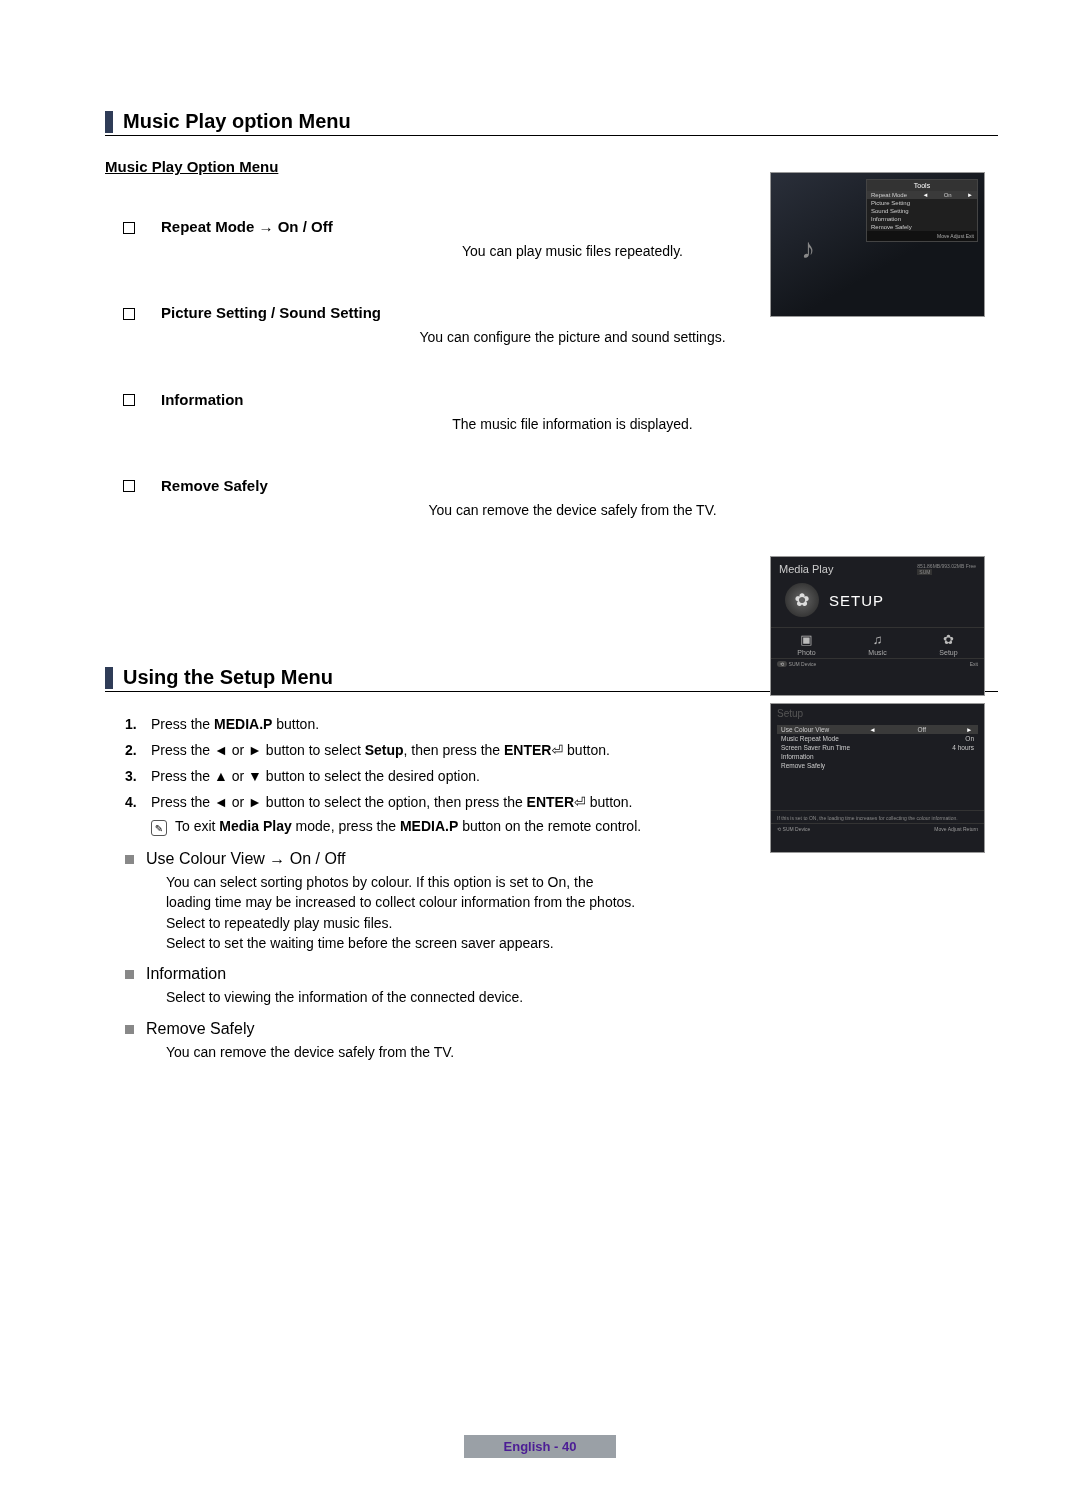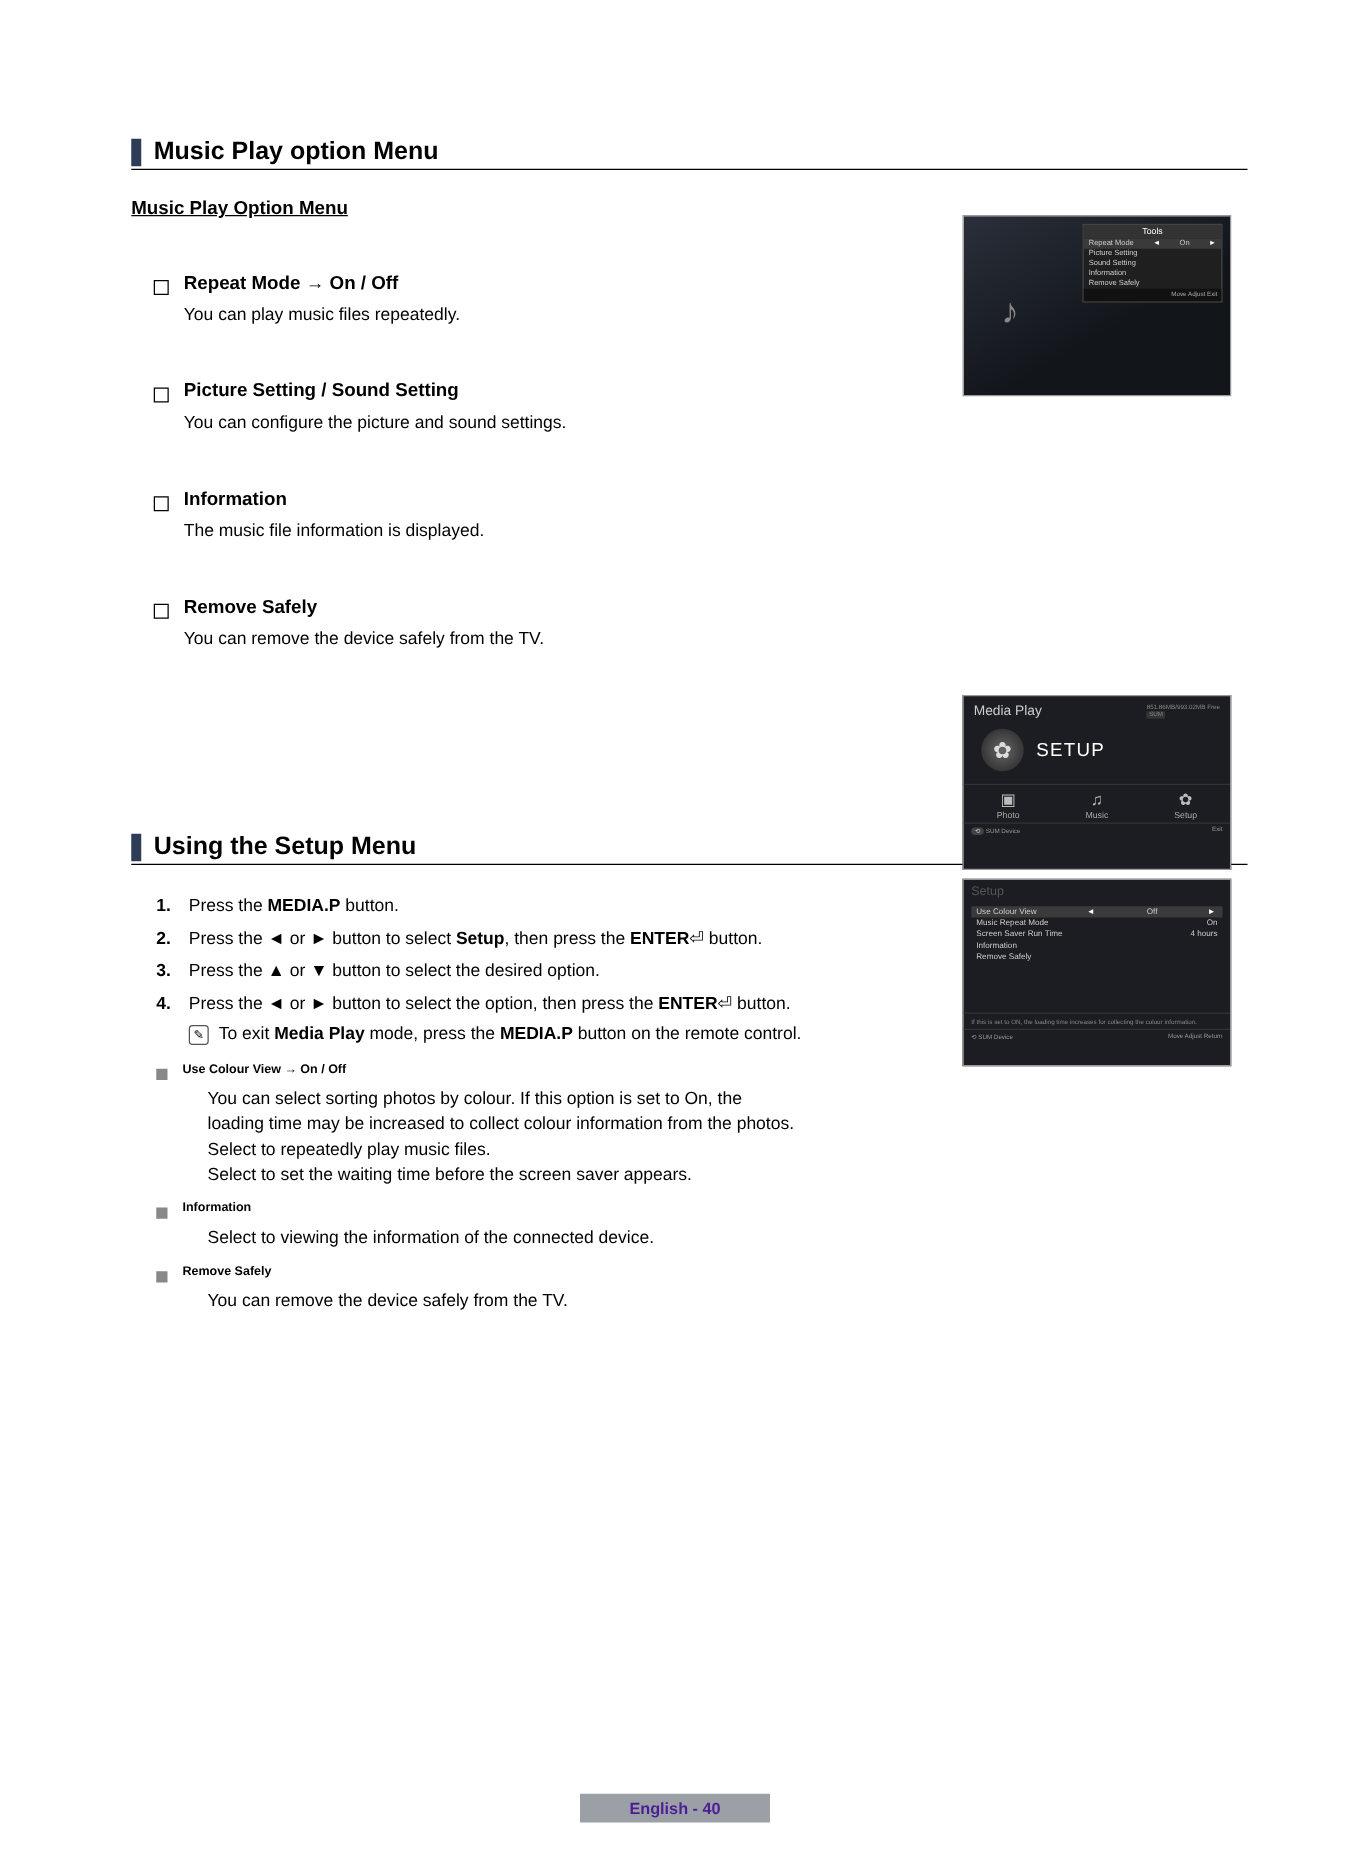--- a/index.html
+++ b/index.html
@@ -37,50 +37,51 @@
     font-size: 15px;
     font-weight: bold;
     text-decoration: underline;
     margin: 10px 0 12px 0;
   }
   .opt-block {
     margin: 0 0 16px 18px;
   }
   .opt-head {
     display: flex;
-    align-items: flex-end;
-    gap: 10px;
+    align-items: center;
+    gap: 24px;
     margin-top: 43px;
   }
   .opt-head .box {
     width: 12px; height: 12px; border: 1px solid #000; display:inline-block; margin-right:2px; position:relative; top:1px;
   }
   .opt-head .title {
     font-weight: bold;
     font-size: 15px;
   }
   .opt-desc {
     font-size: 14px;
     margin: 6px 0 0 24px;
     line-height: 1.45;
+    text-align: center;
   }
   .setup-intro { font-size: 14px; margin: 0 0 6px 20px; }
   .num-list {
     list-style: none;
     margin-left: 20px;
   }
   .num-list li { font-size: 14px; margin: 5px 0; line-height:1.5; display:flex; }
   .num-list .n { font-weight: bold; width:26px; flex-shrink:0; }
   .num-list .c { flex:1; }
   .note-line { margin: 5px 0 14px 46px; font-size:14px; display:flex; align-items:flex-start; gap:8px;}
   .note-icon { width:16px;height:16px;border:1px solid #555;border-radius:3px;font-size:10px;display:flex;align-items:center;justify-content:center;flex-shrink:0;margin-top:2px;}
   .sq-list { margin-left:20px; }
   .sq-item { margin: 12px 0 4px 0; display:flex; align-items:flex-start; }
   .sq-item .sq { width:9px;height:9px;background:#888;margin:5px 12px 0 0;flex-shrink:0;}
-  .sq-item .ti { font-weight:bold; font-size:10px; }
+  .sq-item .ti { font-weight:normal; font-size:16px; }
   .sq-desc { font-size:14px; margin-left:41px; line-height:1.45; max-width:470px;}
   .shot1 { top:172px; height:145px; background:linear-gradient(150deg,#2a2f3a,#12151a 60%);border:1px solid #999; position:absolute; right:95px; width:215px;}
   .tools-panel {
     position:absolute; top:6px; right:6px; width:112px; background:#1f1f1f;border:1px solid #444;font-size:7px;color:#ccc;
   }
   .tools-hdr{background:#333;color:#fff;text-align:center;padding:2px 0;font-size:7px;}
   .tools-row{display:flex;justify-content:space-between;padding:1px 4px;font-size:6px;}
   .tools-row.sel{background:#3a3a3a;}
   .tools-arr{color:#fff;}
   .tools-foot{background:#111;font-size:5px;color:#aaa;text-align:right;padding:2px 3px;}

